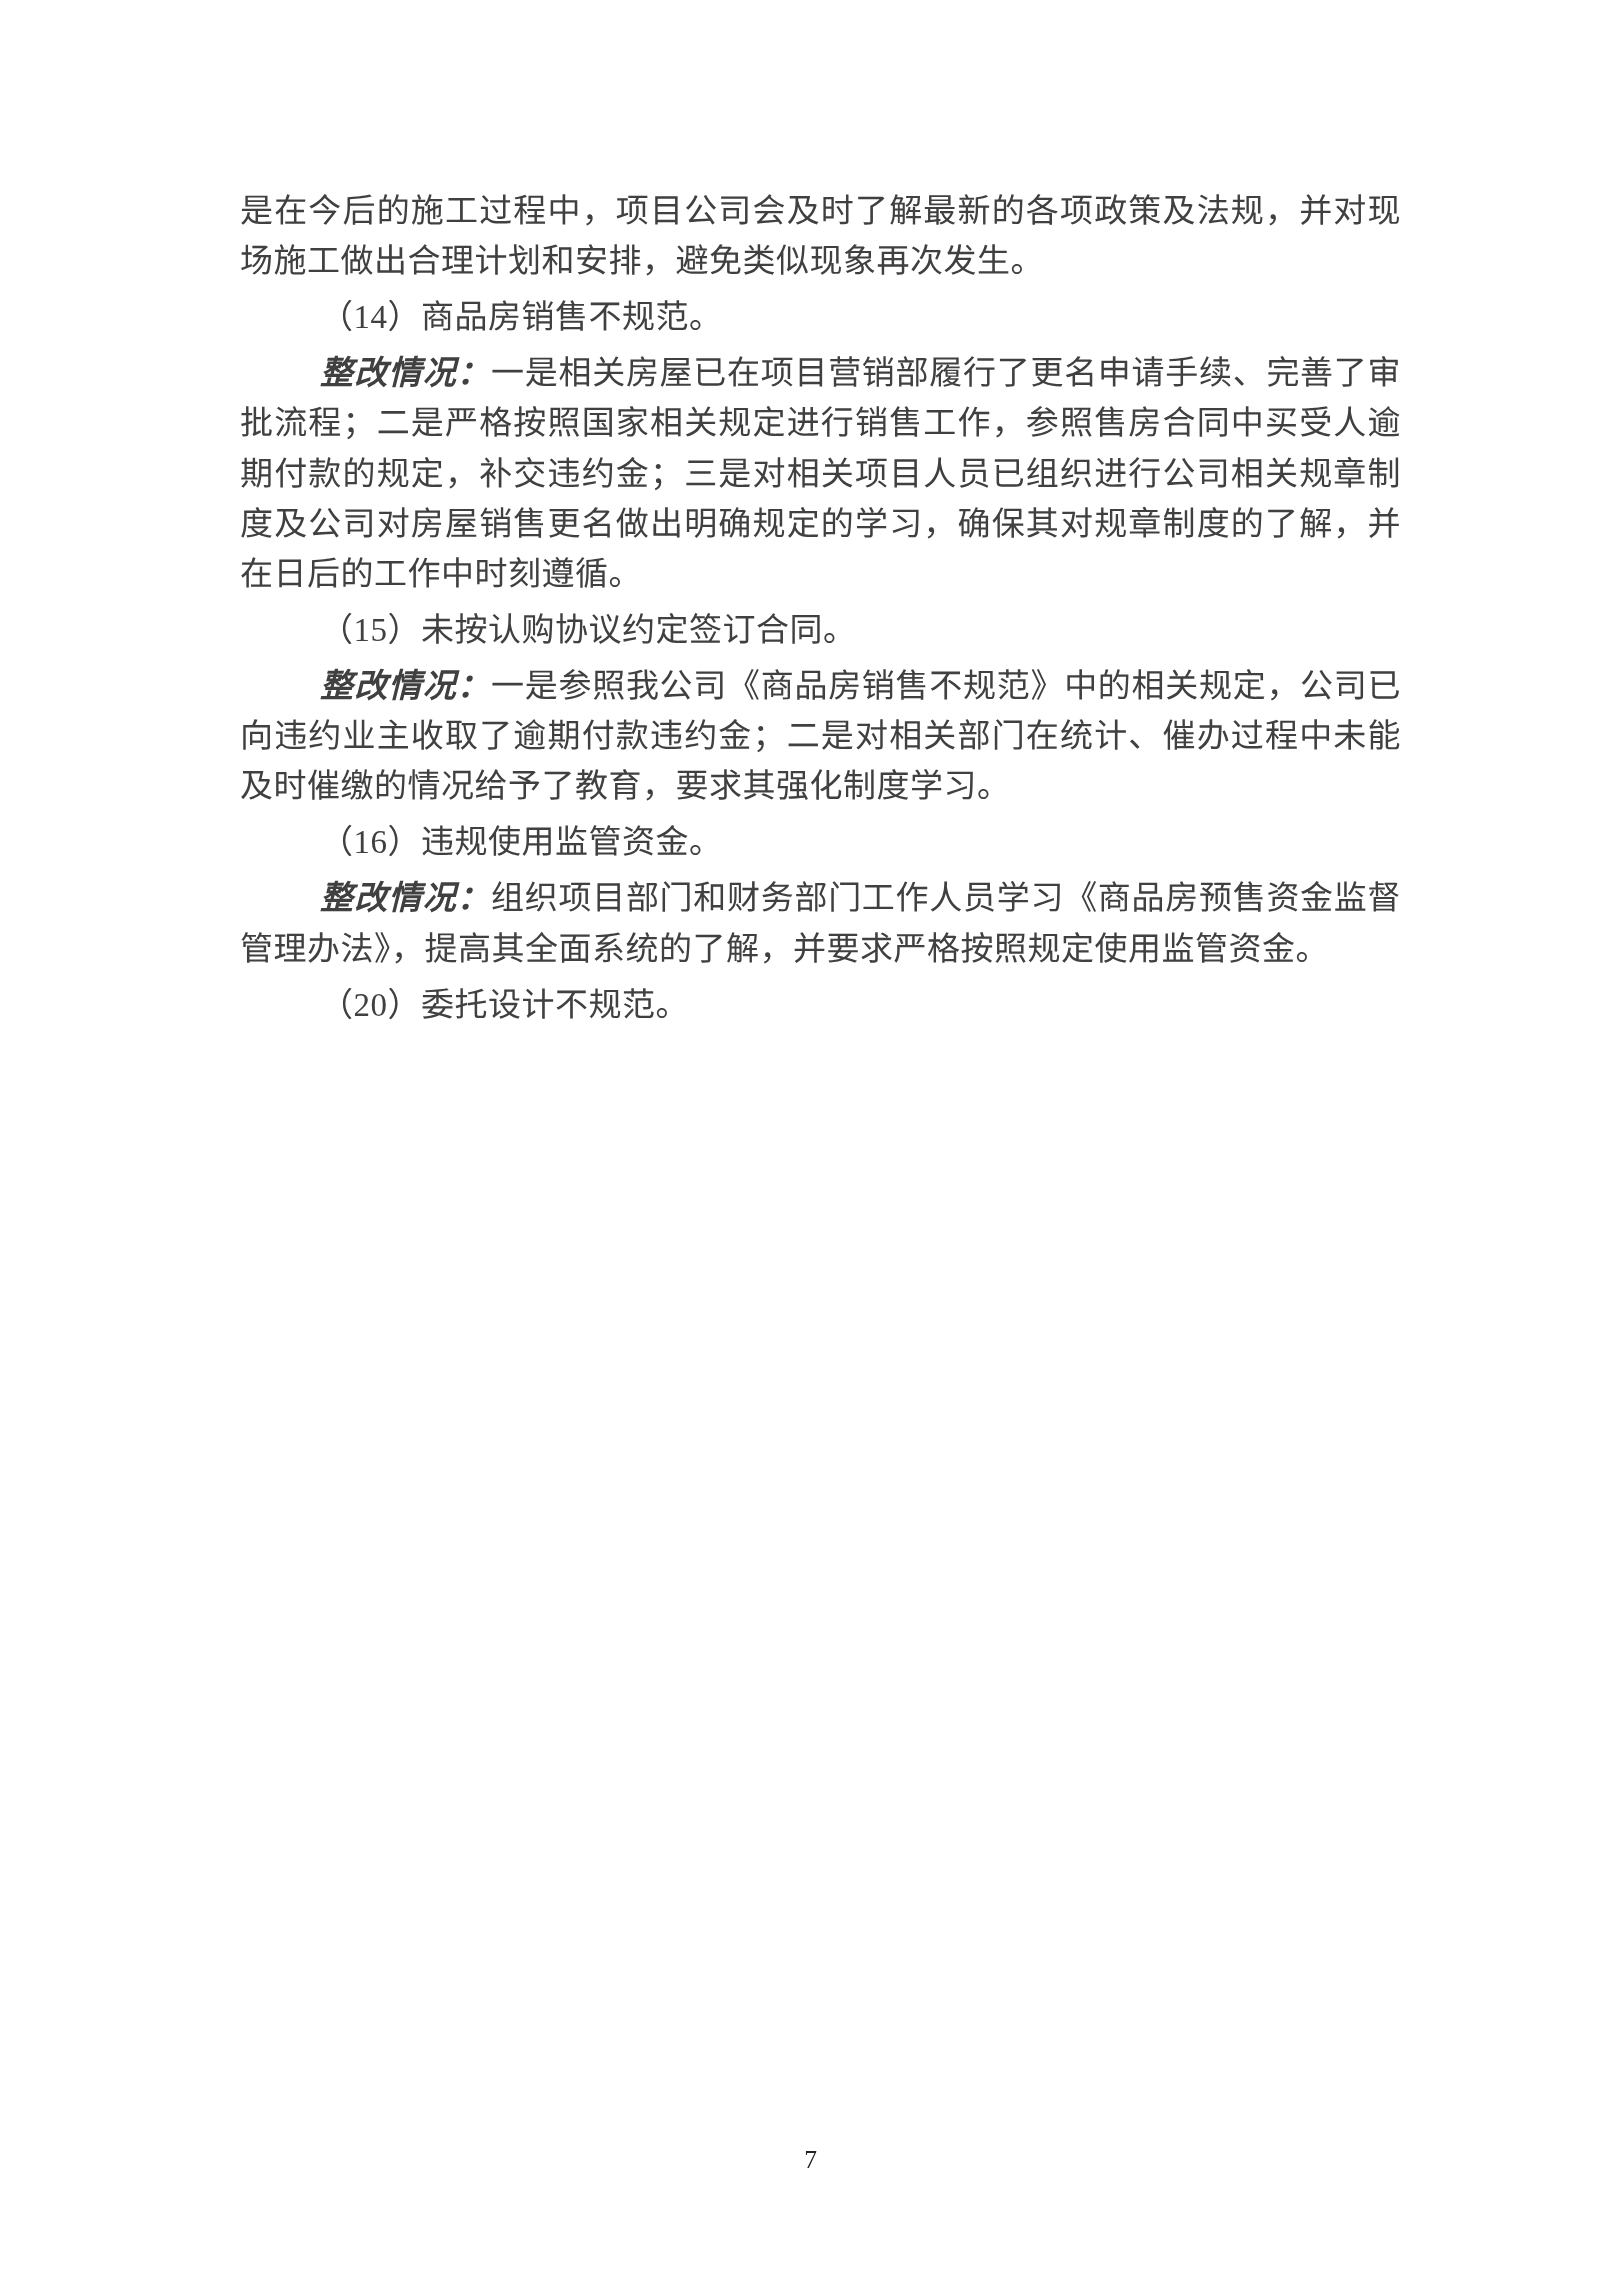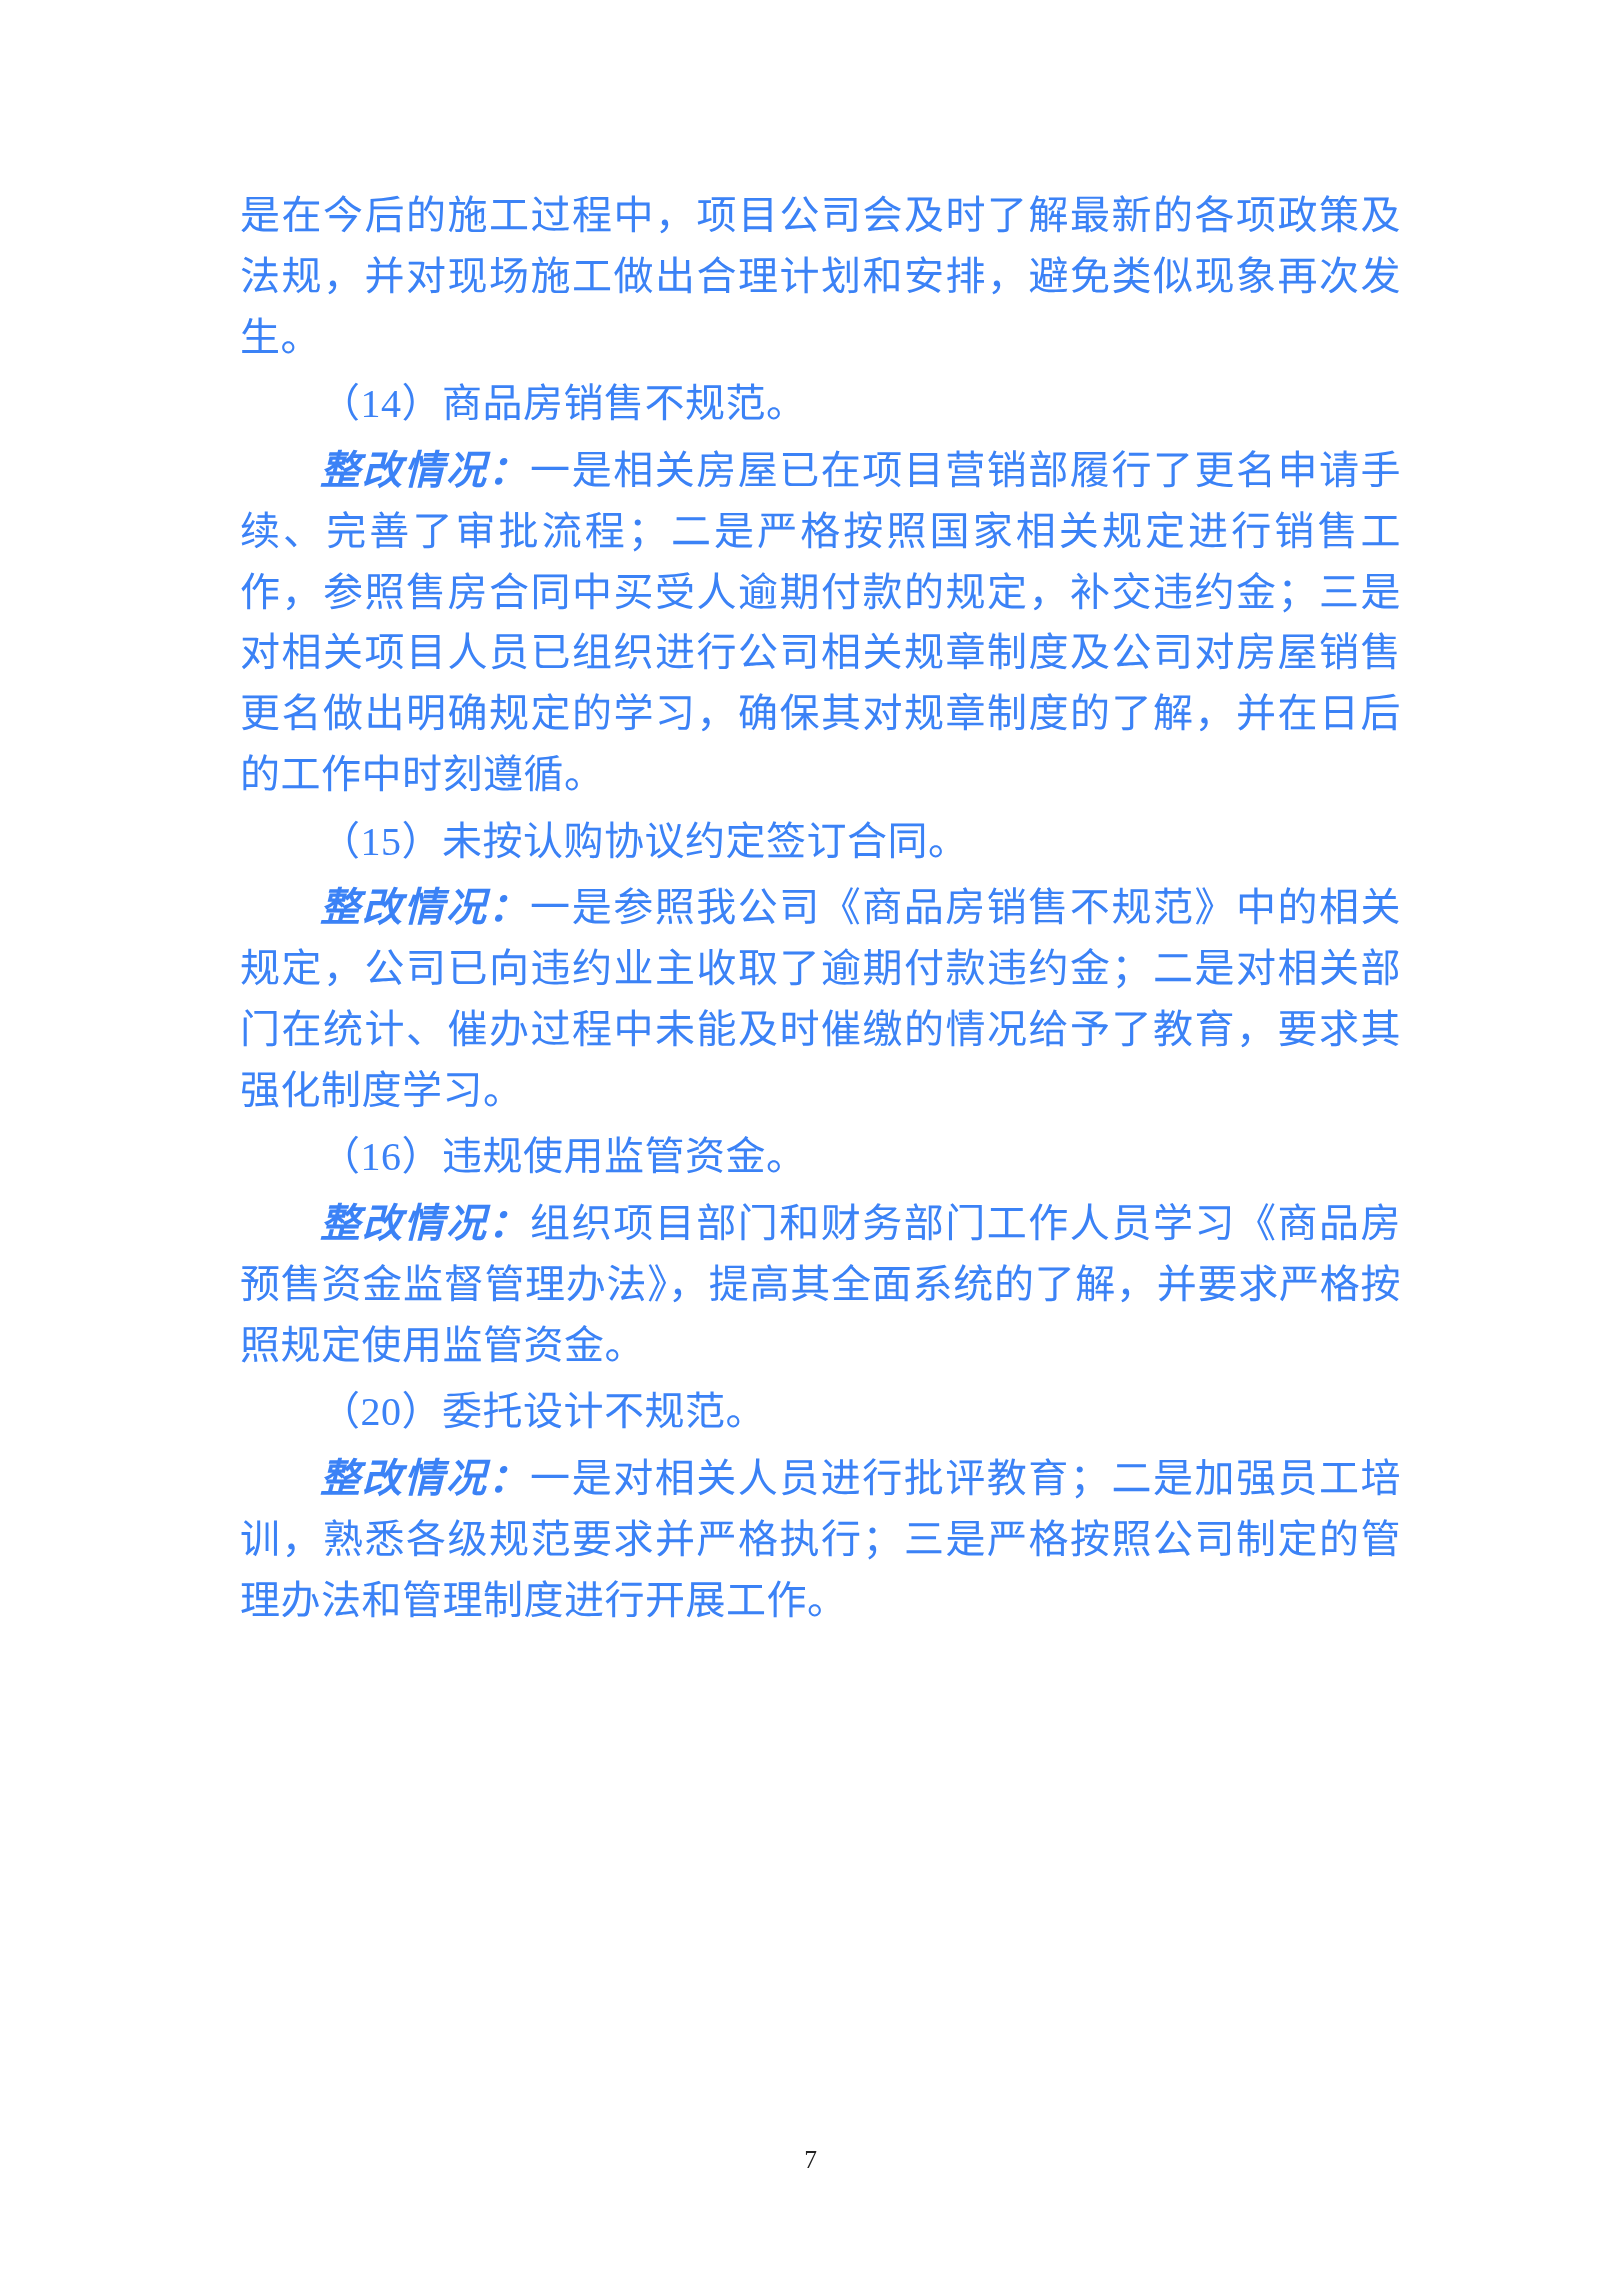--- a/index.html
+++ b/index.html
@@ -20,26 +20,26 @@
     height: 2293px;
     box-sizing: border-box;
     padding: 186px 167px 118px 240px;
     background: #ffffff;
   }
   .doc-body {
     width: 1161px;
   }
   p.para {
     margin: 0 0 5.9px 0;
-    font-size: 40px;
+    font-size: 33px;
     line-height: 1.52;
     letter-spacing: 0.5px;
     text-align: justify;
     text-justify: inter-ideograph;
-    color: #3b82f6;
+    color: #404040;
   }
   p.indent {
     text-indent: 80px;
   }
   .bold-label {
     font-weight: bold;
     letter-spacing: 1px;
     font-style: italic;
   }
   .page-number {
@@ -84,21 +84,18 @@
     </p>
 
     <p class="para indent">
       <span class="bold-label">整改情况：</span><span>组织项目部门和财务部门工作人员学习《商品房预售资金监督管理办法》，提高其全面系统的了解，并要求严格按照规定使用监管资金。</span>
     </p>
 
     <p class="para indent">
       <span>（20）委托设计不规范。</span>
     </p>
 
-    <p class="para indent">
-      <span class="bold-label">整改情况：</span><span>一是对相关人员进行批评教育；二是加强员工培训，熟悉各级规范要求并严格执行；三是严格按照公司制定的管理办法和管理制度进行开展工作。</span>
-    </p>
 
   </div>
 
   <div class="page-number">7</div>
 </div>
 
 
 </body></html>

